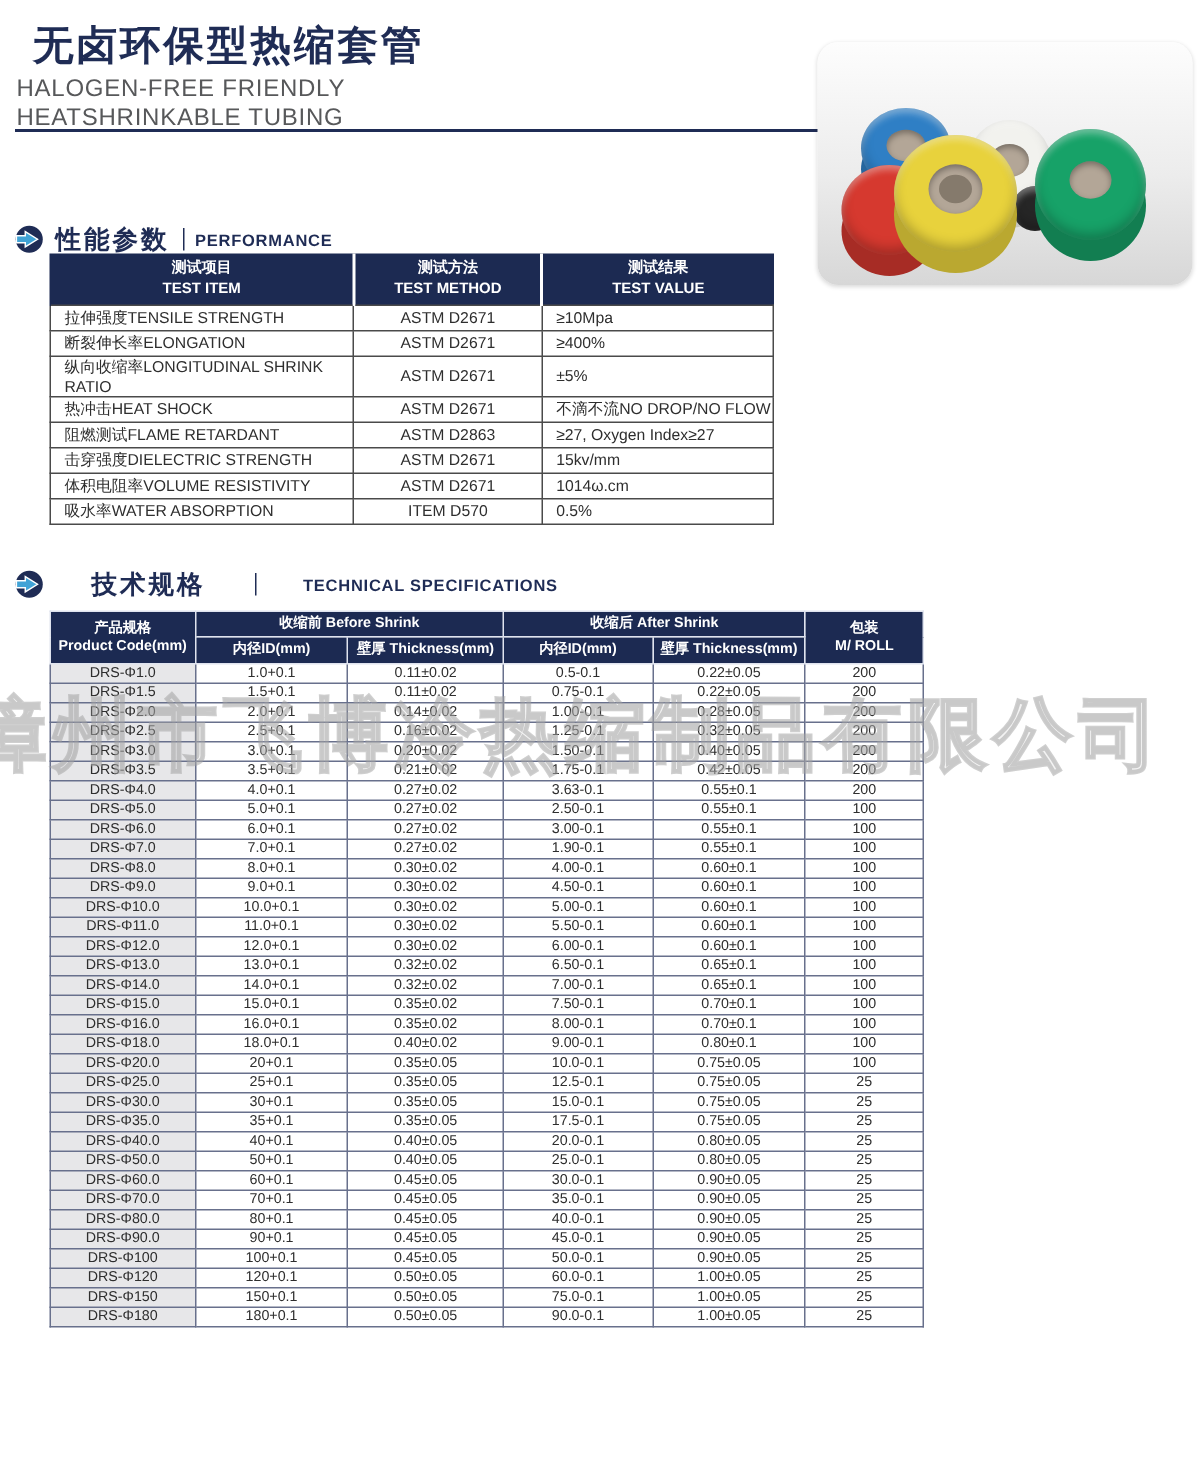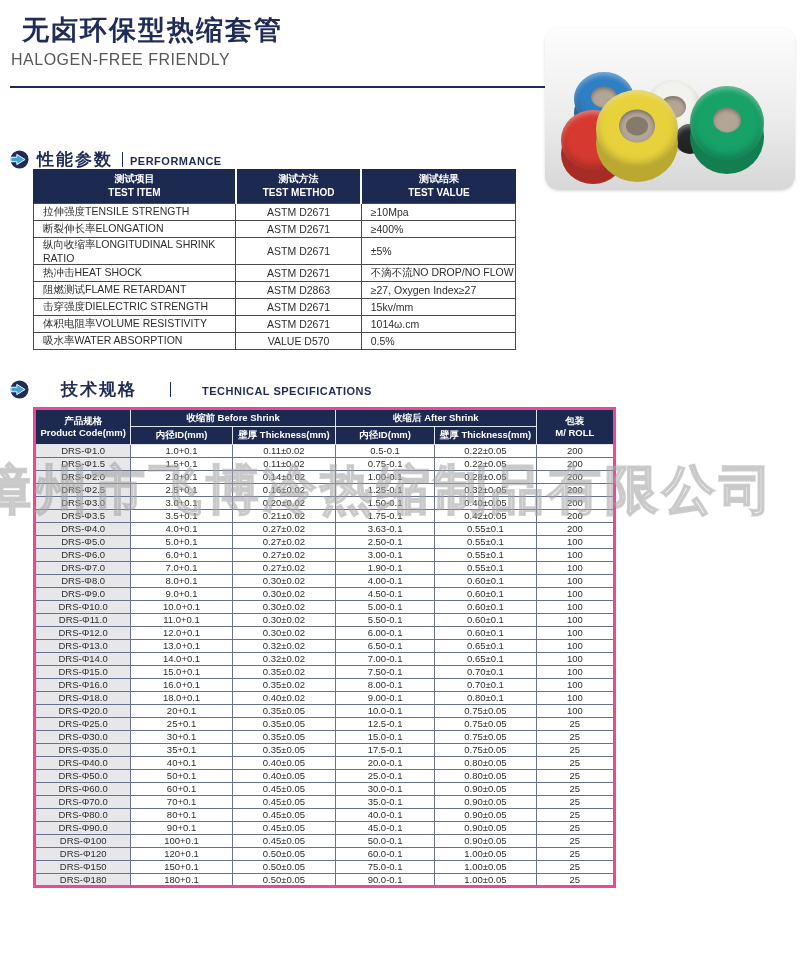--- a/index.html
+++ b/index.html
@@ -38,41 +38,42 @@
   table { border-collapse:collapse; table-layout:fixed; }
   .perf { position:absolute; left:33px; top:169px; width:483px; }
   .perf th { background:#1c2a52; color:#fff; font-size:10px; font-weight:bold;
              padding:3px 0 4px; line-height:1.35; border-left:2px solid #fff; }
   .perf th:first-child { border-left:1px solid #1c2a52; }
   .perf td { font-size:10.5px; color:#2e2e2e; border:1px solid #4a4a4a; height:17px;
              padding-left:9px; background:#fff; }
   .perf td:nth-child(2) { text-align:center; padding-left:0; }
 
   
-  .spec { position:absolute; left:33px; top:407px; width:583px; border:3px solid #ec4899; }
+  .spec { position:absolute; left:33px; top:407px; width:583px; border:1px solid #ec4899; }
   .spec th { background:#1c2a52; color:#fff; font-size:9.5px; font-weight:bold;
              padding:2px 0; line-height:1.3; border:1px solid #dfe3ee; }
   .spec td { font-size:9.5px; color:#2e2e2e; text-align:center; height:13px;
              border:1px solid #68708c; background:#fff; }
   .spec td:first-child { background:#e7e7e9; }
 
   
   .watermark { position:absolute; left:-22px; top:455px; width:860px; z-index:9;
                font-size:53px; font-weight:bold; letter-spacing:4px; white-space:nowrap;
                color:rgba(190,190,190,0.18); -webkit-text-stroke:1.5px rgba(160,160,160,0.50);
                pointer-events:none; }
 </style>
 </head>
 <body>
 
 <div class="page">
 
   <div class="title-cn">无卤环保型热缩套管</div>
   <div class="subtitle">
     <div>HALOGEN-FREE FRIENDLY</div>
+    <div>HEATSHRINKABLE TUBING</div>
   </div>
   <div class="head-rule"></div>
 
   <div class="product-card">
     <div class="roll" style="left:29px; top:44px; width:60px; height:54px;">
       <div class="side" style="filter: brightness(0.8); background: rgb(47, 127, 197);"></div>
       <div class="face" style="background: rgb(47, 127, 197);"></div>
       <div class="core" style="width:26px; height:21px;"></div>
     </div>
     <div class="roll" style="left:16px; top:82px; width:64px; height:60px;">
@@ -163,21 +164,21 @@
           <td>ASTM D2671</td>
           <td>15kv/mm</td>
         </tr>
         <tr>
           <td>体积电阻率VOLUME RESISTIVITY</td>
           <td>ASTM D2671</td>
           <td>1014ω.cm</td>
         </tr>
         <tr>
           <td>吸水率WATER ABSORPTION</td>
-          <td>VALUE D570</td>
+          <td>ITEM D570</td>
           <td>0.5%</td>
         </tr>
       </tbody>
   </table>
 
   <div class="section-head" style="top:378px;gap:24px;">
     <svg class="glyph" viewBox="0 0 20 20">
       <circle cx="10" cy="10" r="9.5" fill="#1f2c55"></circle>
       <path d="M1 7.6 h6.2 V4.6 l8.6 5.4 -8.6 5.4 v-3 H1 z" fill="#41a3d6" stroke="#fff" stroke-width="1"></path>
     </svg>

